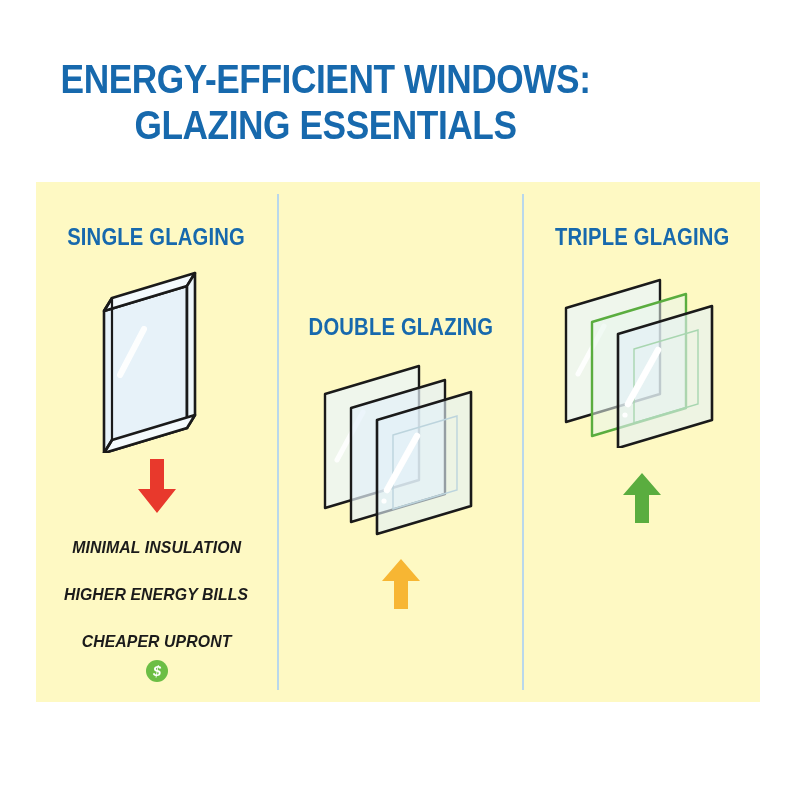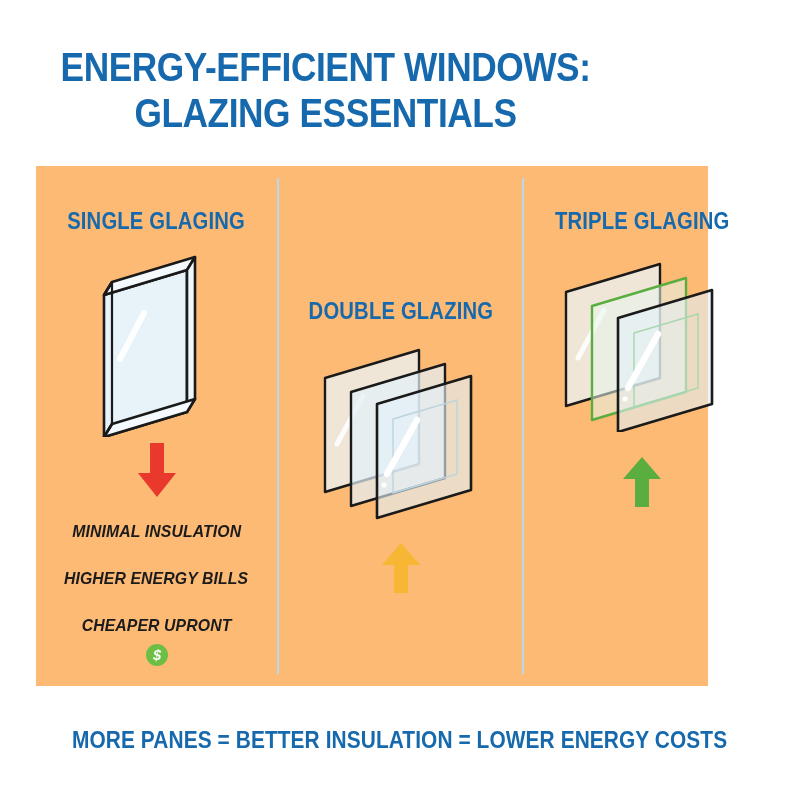--- a/index.html
+++ b/index.html
@@ -11,41 +11,41 @@
   }
   #infographic {
     position:relative;
     width:800px; height:800px;
     background:#ffffff;
   }
 
   
   .title-block {
     position:absolute;
-    top:44px; left:0; width:651px;
+    top:56px; left:0; width:651px;
     text-align:center;
   }
   .title-line {
     display:block;
     color:#1769ad;
     font-weight:bold;
     font-size:41px;
     line-height:46px;
     letter-spacing:-0.5px;
     transform:scaleX(0.86);
     transform-origin:center;
     white-space:nowrap;
   }
 
   
   .panel {
     position:absolute;
-    left:36px; top:166px;
-    width:672px; height:520px;
-    background:#fdba74;
+    left:36px; top:182px;
+    width:724px; height:520px;
+    background:#fef9c3;
   }
   .divider {
     position:absolute;
     top:12px;
     width:2px; height:496px;
     background:#b9d8ec;
   }
   .divider.d1 { left:241px; }
   .divider.d2 { left:486px; }
 
@@ -254,17 +254,14 @@
       <div class="arrow-wrap">
         <svg width="44" height="52" viewBox="0 0 44 52">
           <polygon points="22,0 41,22 29,22 29,50 15,50 15,22 3,22" fill="#5aad3f"></polygon>
         </svg>
       </div>
 
     </div>
 
   </div>
 
-  <div class="footer">
-    <span class="footer-text">MORE PANES = BETTER INSULATION = LOWER ENERGY COSTS</span>
-  </div>
 
 </div>
 
 </body></html>

